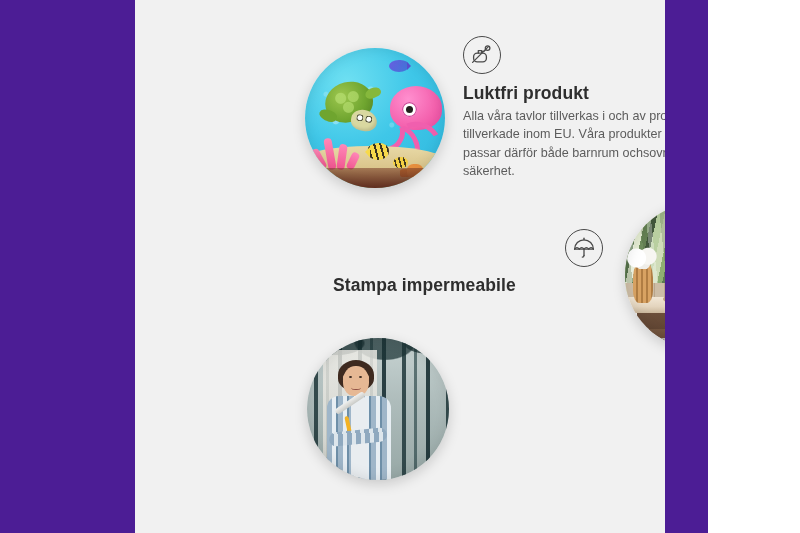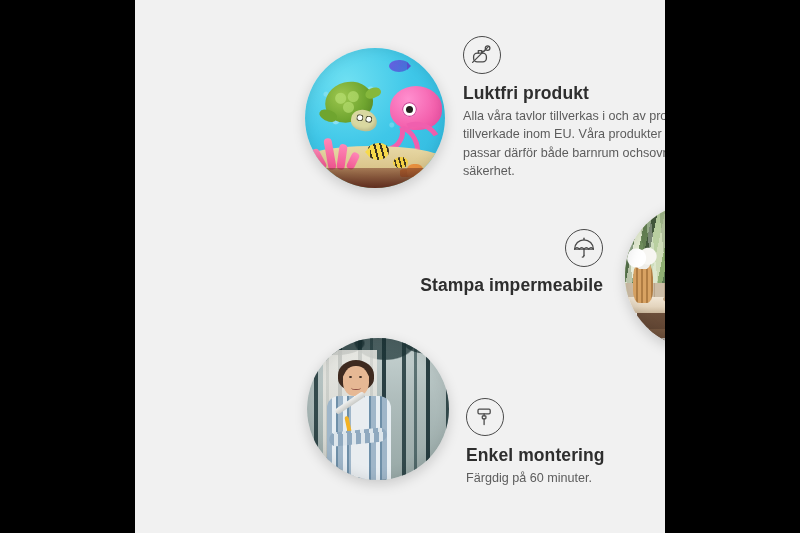--- a/index.html
+++ b/index.html
@@ -10,23 +10,23 @@
   body {
     width: 800px;
     height: 533px;
     overflow: hidden;
     font-family: "Liberation Sans", sans-serif;
   }
 
   
   .stage {
     position: relative;
-    width: 800px;
+    width: 708px;
     height: 533px;
-    background: #000000;
+    background: #4c1d95;
     text-decoration: underline;
   }
 
   
   .panel {
     position: absolute;
     left: 135px;
     top: 0px;
     width: 530px;
     height: 533px;
@@ -74,21 +74,20 @@
     top: 36px;
     width: 300px;
   }
   .feature-1 .feature-icon { margin-left: 0; }
 
   
   .feature-2 {
     left: 198px;
     top: 229px;
     width: 270px;
-    text-align: right;
   }
   .feature-2 .feature-icon { margin-left: auto; margin-right: 0; }
   .feature-2 .feature-title { margin-top: 8px; }
 
   
   .feature-3 {
     left: 331px;
     top: 398px;
     width: 270px;
   }
@@ -464,27 +463,15 @@
         <div class="w-eye-r"></div>
         <div class="w-smile"></div>
         <div class="w-body"></div>
         <div class="w-shirt-inner"></div>
         <div class="roller-handle"></div>
         <div class="roller-stick"></div>
         <div class="w-arm"></div>
       </div>
     </div>
 
-    <div class="feature feature-3">
-      <div class="feature-icon">
-        <svg width="24" height="24" viewBox="0 0 24 24" fill="none" stroke="#4a4a4a" stroke-width="1.3" stroke-linecap="round" stroke-linejoin="round">
-          <rect x="5.0" y="4.2" width="12.2" height="4.6" rx="1.2"></rect>
-          <path d="M11.1 8.8v2.0"></path>
-          <rect x="9.3" y="10.8" width="3.6" height="3.0" rx="0.7"></rect>
-          <line x1="11.1" y1="13.8" x2="11.1" y2="19.6"></line>
-        </svg>
-      </div>
-      <div class="feature-title">Enkel montering</div>
-      <p class="feature-body">Färgdig på 60 minuter.</p>
-    </div>
 
   </div>
 </div>
 
 </body></html>

